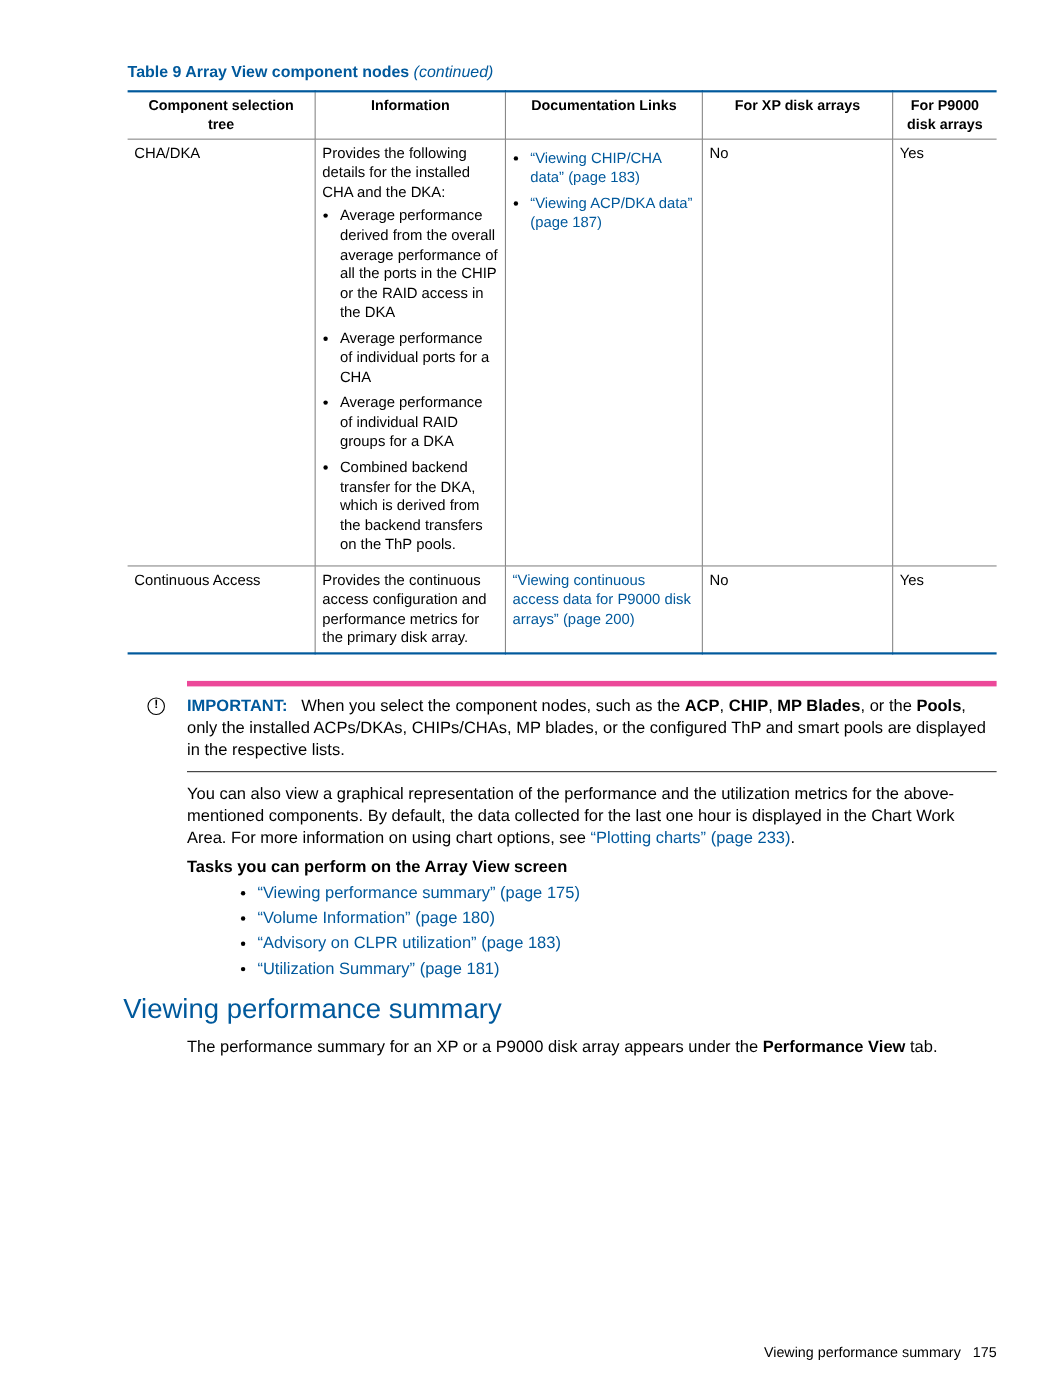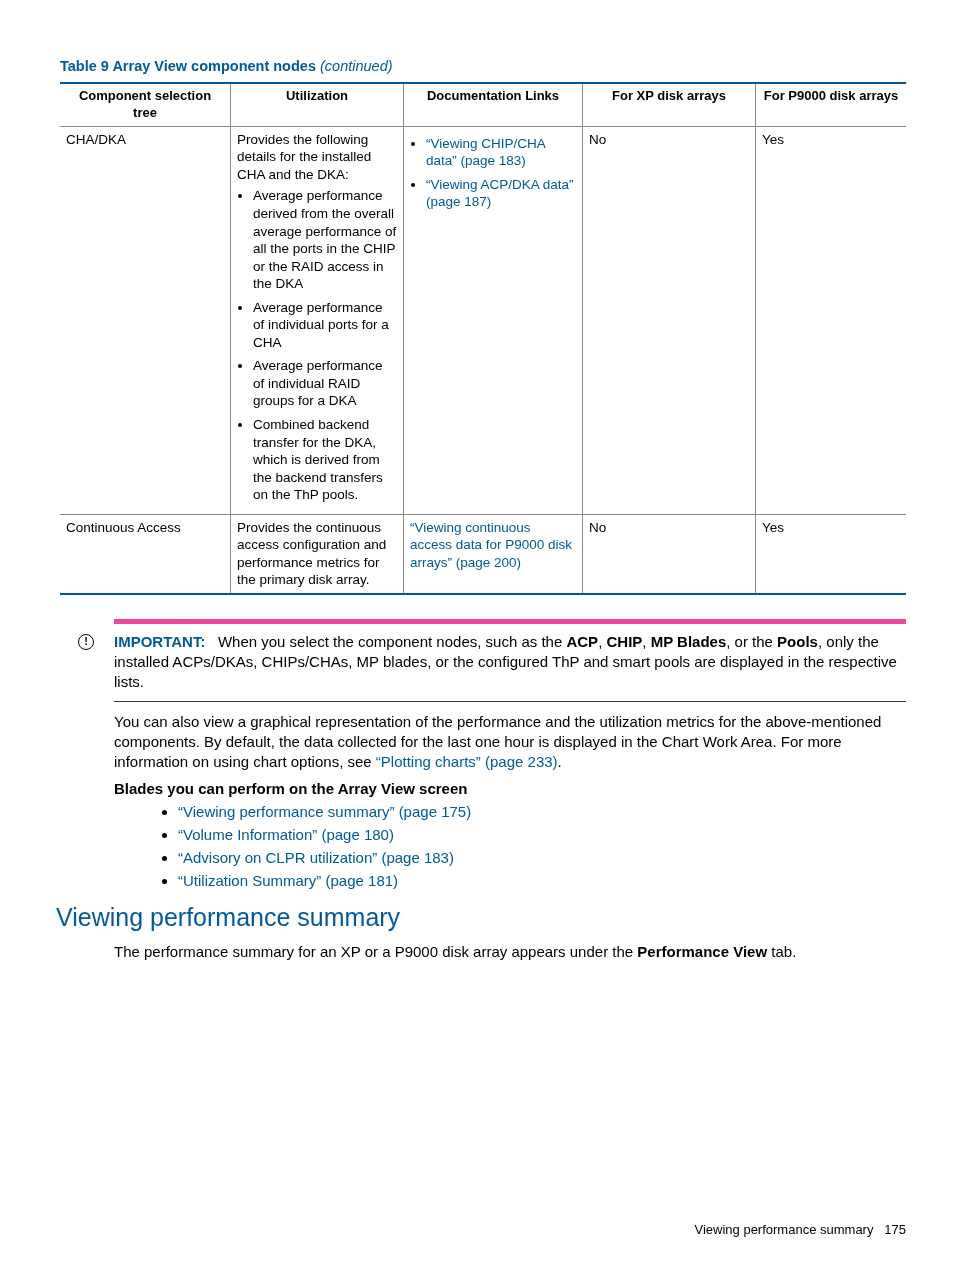--- a/index.html
+++ b/index.html
@@ -7,21 +7,21 @@
     margin: 0;
     padding: 0;
     font-family: Arial, Helvetica, sans-serif;
     color: #000;
     background: #fff;
   }
   .page {
     width: 954px;
     height: 1271px;
     position: relative;
-    padding: 58px 48px 0 60px;
+    padding: 58px 48px 0 116px;
     box-sizing: border-box;
   }
   .table-caption {
     font-size: 14.5px;
     font-weight: bold;
     color: #00599c;
     margin-bottom: 8px;
   }
   .table-caption .continued {
     font-style: italic;
@@ -130,21 +130,21 @@
 <div class="page">
 
   <div class="table-caption">
     <span>Table 9 Array View component nodes </span><span class="continued">(continued)</span>
   </div>
 
   <table class="data">
     <thead>
       <tr>
         <th class="col1">Component selection tree</th>
-        <th class="col2">Utilization</th>
+        <th class="col2">Information</th>
         <th class="col3">Documentation Links</th>
         <th class="col4">For XP disk arrays</th>
         <th>For P9000 disk arrays</th>
       </tr>
     </thead>
     <tbody>
       <tr>
         <td>CHA/DKA</td>
         <td>
           <span>Provides the following details for the installed CHA and the DKA:</span>
@@ -177,21 +177,21 @@
   <div class="important-wrap">
     <span class="important-icon"></span>
     <span class="important-label">IMPORTANT:</span>
     &nbsp;&nbsp;<span>When you select the component nodes, such as the </span><b>ACP</b><span>, </span><b>CHIP</b><span>, </span><b>MP Blades</b><span>, or the </span><b>Pools</b><span>, only the installed ACPs/DKAs, CHIPs/CHAs, MP blades, or the configured ThP and smart pools are displayed in the respective lists.</span>
   </div>
 
   <p class="body-para">
     <span>You can also view a graphical representation of the performance and the utilization metrics for the above-mentioned components. By default, the data collected for the last one hour is displayed in the Chart Work Area. For more information on using chart options, see </span><span class="doc-link">“Plotting charts” (page 233)</span><span>.</span>
   </p>
 
-  <div class="tasks-heading">Blades you can perform on the Array View screen</div>
+  <div class="tasks-heading">Tasks you can perform on the Array View screen</div>
   <ul class="tasks">
     <li><a>“Viewing performance summary” (page 175)</a></li>
     <li><a>“Volume Information” (page 180)</a></li>
     <li><a>“Advisory on CLPR utilization” (page 183)</a></li>
     <li><a>“Utilization Summary” (page 181)</a></li>
   </ul>
 
   <h2 class="section">Viewing performance summary</h2>
   <p class="body-para">
     <span>The performance summary for an XP or a P9000 disk array appears under the </span><b>Performance View</b><span> tab.</span>

